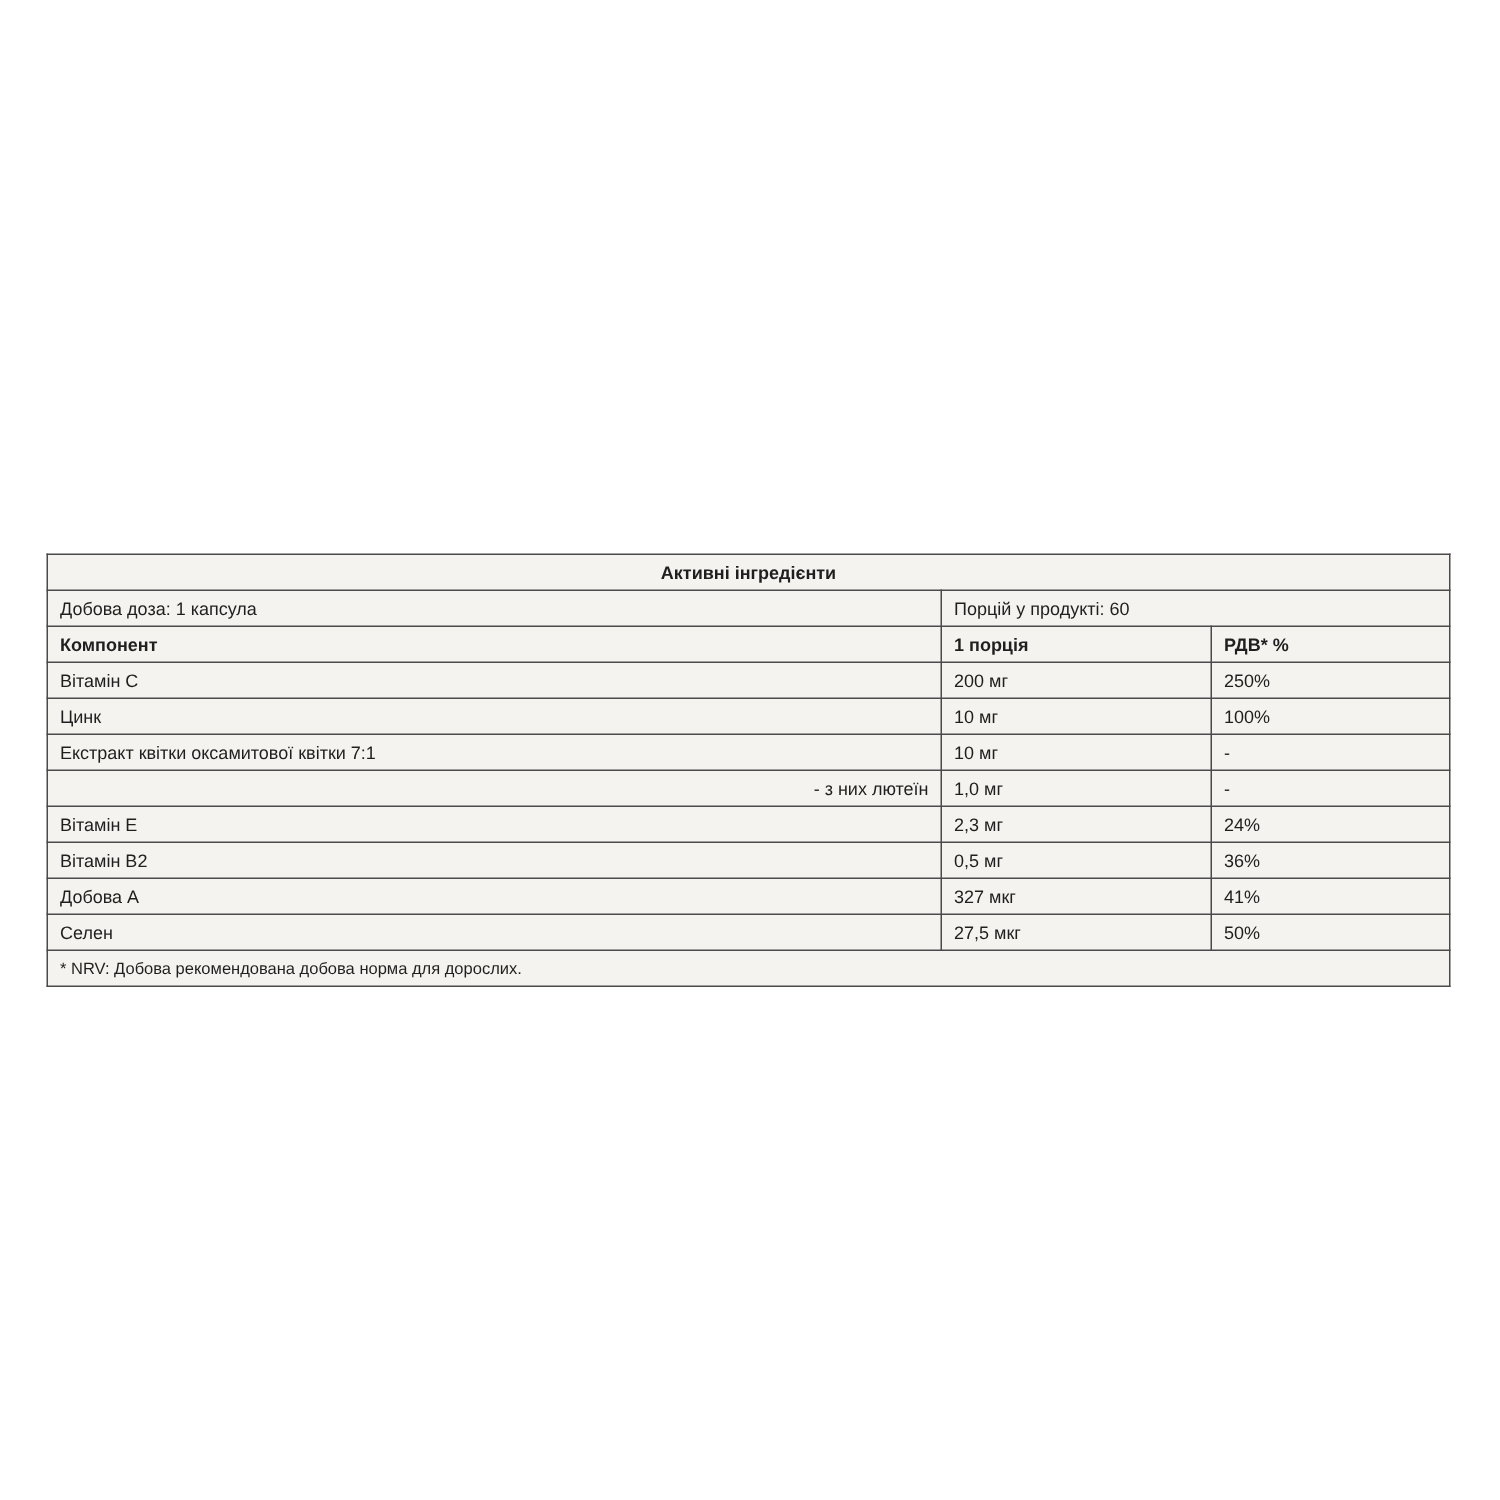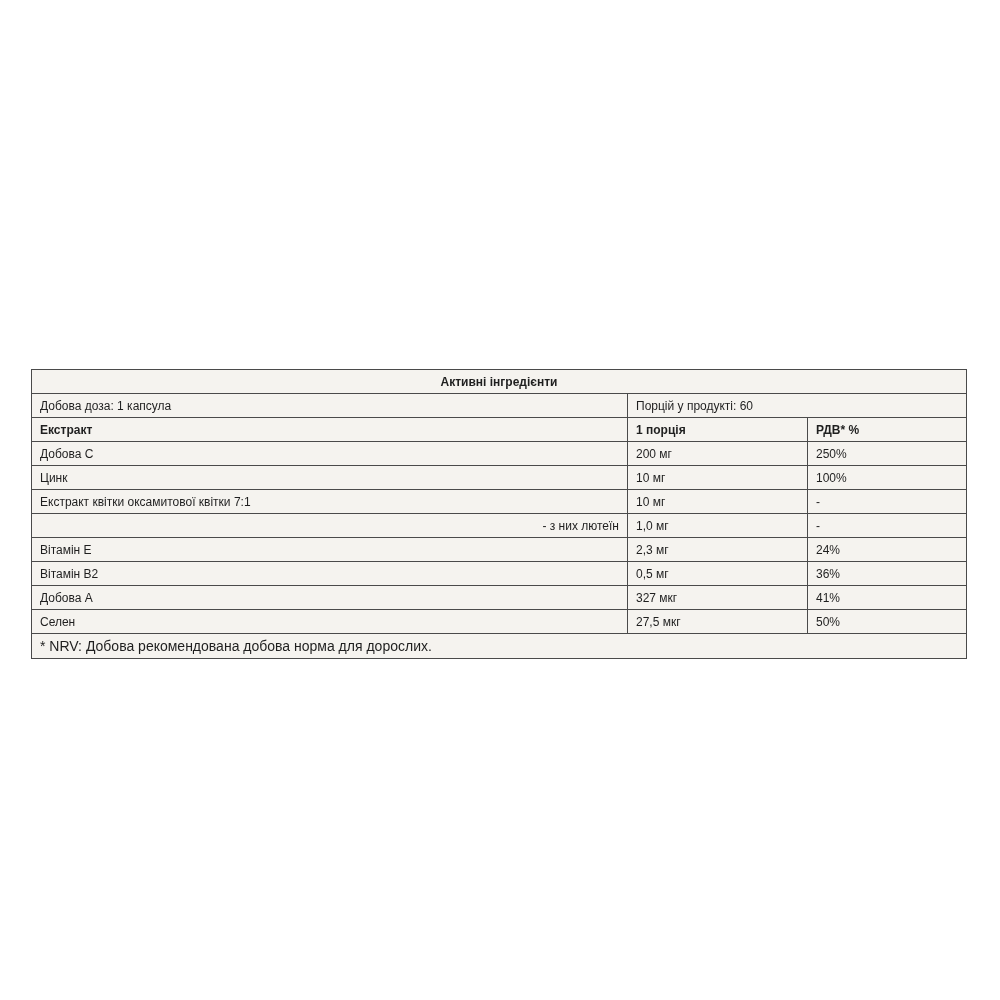--- a/index.html
+++ b/index.html
@@ -46,21 +46,21 @@
   td.title-cell {
     text-align: center;
     font-weight: bold;
     height: 22px;
     padding: 3px 8px;
   }
   td.right { text-align: left; }
   td.bold { font-weight: bold; }
   tr.indent td.component-cell { padding-left: 22px; text-align: right; }
   td.footnote-cell {
-    font-size: 14px;
+    font-size: 11px;
     height: 25px;
     padding: 5px 8px 6px 8px;
   }
 </style>
 </head>
 <body>
 
 <div class="page">
   <table class="ingredients">
     <colgroup>
@@ -70,28 +70,28 @@
     </colgroup>
     <tbody>
       <tr>
         <td colspan="3" class="title-cell">Активні інгредієнти</td>
       </tr>
       <tr>
         <td>Добова доза: 1 капсула</td>
         <td colspan="2" class="right">Порцій у продукті: 60</td>
       </tr>
       <tr>
-        <td class="bold">Екстракт</td>
+        <td class="bold">Компонент</td>
         <td class="bold right">1 порція</td>
         <td class="bold right">РДВ* %</td>
       </tr>
     </tbody>
     <tbody>
   <tr>
-    <td class="component-cell">Добова C</td>
+    <td class="component-cell">Вітамін C</td>
     <td class="right">200 мг</td>
     <td class="right">250%</td>
   </tr>
 
   <tr>
     <td class="component-cell">Цинк</td>
     <td class="right">10 мг</td>
     <td class="right">100%</td>
   </tr>
 

